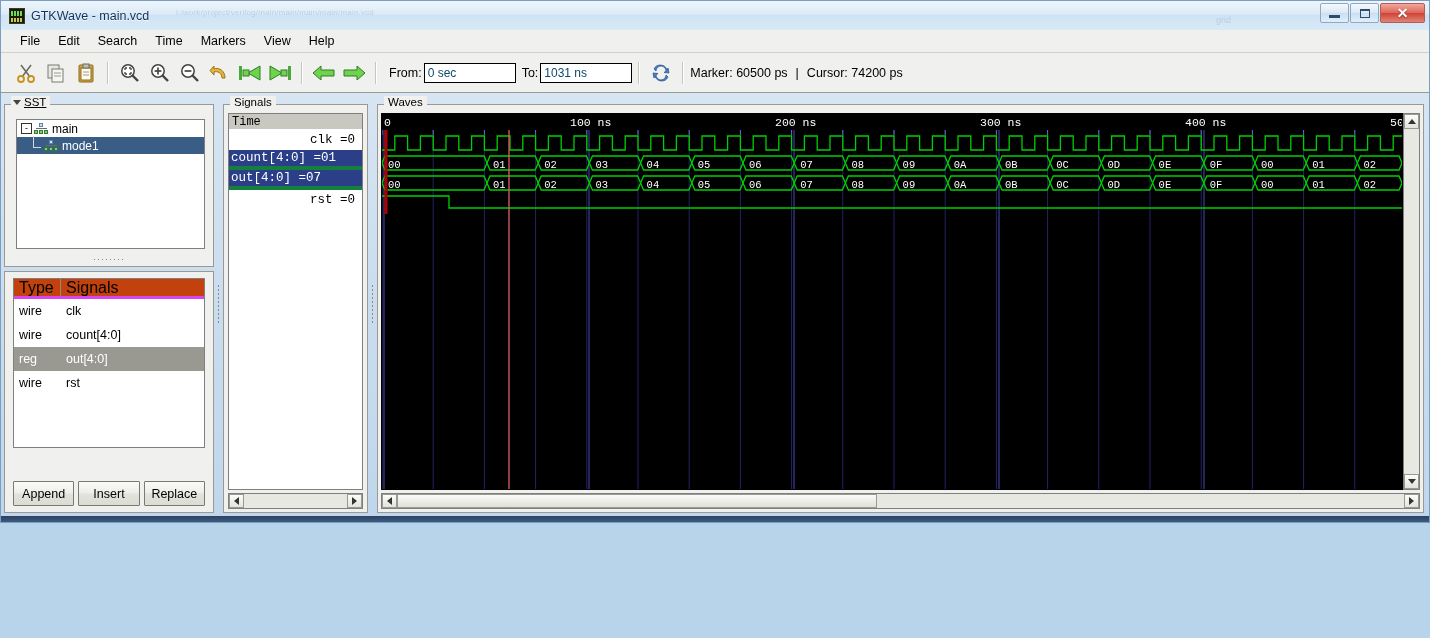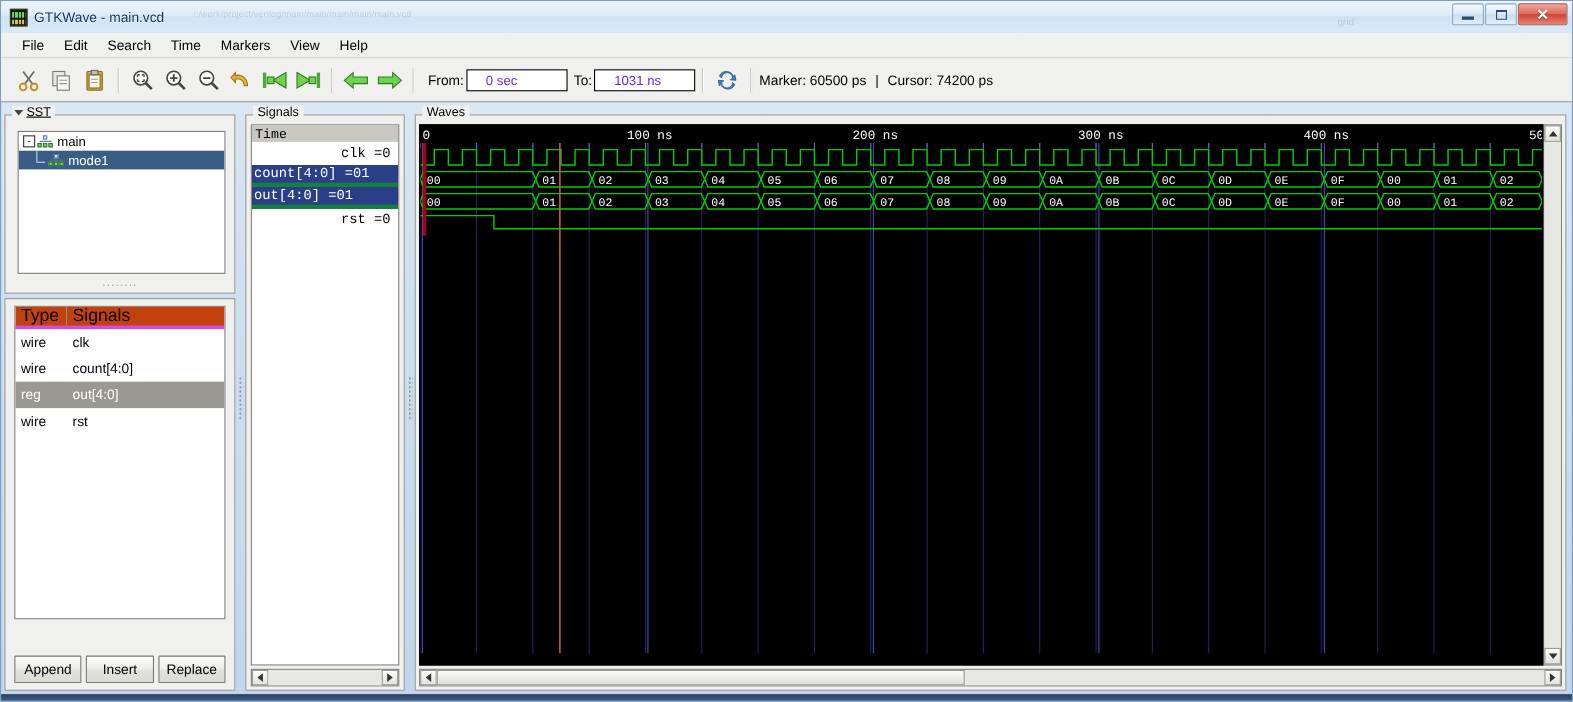--- a/index.html
+++ b/index.html
@@ -7,21 +7,21 @@
     margin: 0; padding: 0;
     width: 1430px; height: 638px;
     overflow: hidden;
     font-family: "Liberation Sans", sans-serif;
     background: #b8d4ea;
   }
 
   
   #app-window {
     position: absolute; left: 0; top: 0;
-    width: 1430px; height: 638px;
+    width: 1430px; height: 523px;
     background: linear-gradient(to bottom, #dfeaf5 0%, #cfe0f0 40%, #bfd6ec 100%);
     border: 1px solid #7a9ec1;
     display: flex; flex-direction: column;
   }
 
   
   #titlebar {
     height: 29px; flex: 0 0 29px;
     position: relative;
     background: linear-gradient(to bottom, #eef5fb 0%, #dcebf7 45%, #cfe3f4 50%, #d9eaf7 100%);
@@ -100,21 +100,21 @@
     width: 30px; height: 30px;
     display: flex; align-items: center; justify-content: center;
     position: relative;
   }
   .tb-sep { width: 2px; height: 22px; background: #c6c6bf; margin: 0 6px;
             border-right: 1px solid #fff; }
   .tb-label { font-size: 12.5px; color: #000; margin-left: 6px; margin-right: 2px; }
   .tb-input {
     height: 20px; border: 1px solid #000; background: #fff;
     font-size: 12px; font-family: "Liberation Sans", sans-serif;
-    padding: 1px 17px; color: #6d28d9; outline: none;
+    padding: 1px 3px; color: #0c4a6e; outline: none;
   }
   #from-input { width: 92px; }
   #to-input { width: 92px; }
   .tb-status { font-size: 12.5px; color: #000; white-space: nowrap; }
   .tb-status-sep { font-size: 12.5px; color: #000; margin: 0 8px; }
 
   
   #body {
     flex: 1 1 auto;
     display: flex;
@@ -583,21 +583,21 @@
     </div>
 
     <div id="mid-col">
       <div id="mid-frame">
         <div id="mid-legend">Signals</div>
 
         <div id="mid-list">
           <div id="mid-time-hdr">Time</div>
           <div class="mid-row">clk =0</div>
           <div class="mid-row highlight">count[4:0] =01</div>
-          <div class="mid-row highlight">out[4:0] =01</div>
+          <div class="mid-row highlight">out[4:0] =07</div>
           <div class="mid-row">rst =0</div>
         </div>
 
         <div id="mid-hscroll">
           <div class="sb-arrow">
               <span class="sb-tri-l"></span>
             </div>
           <div class="sb-track"></div>
           <div class="sb-arrow">
               <span class="sb-tri-r"></span>

